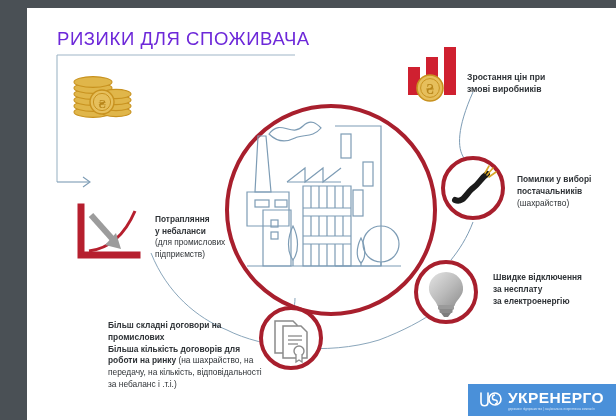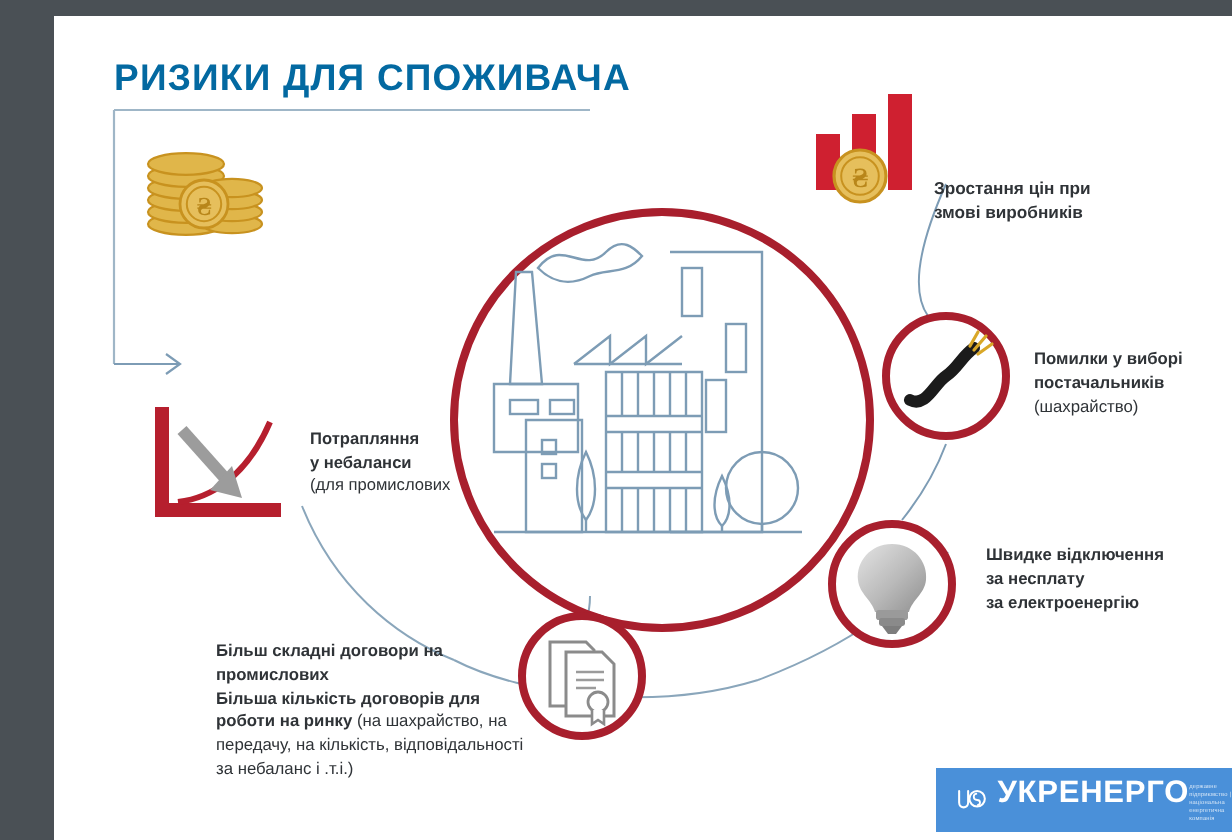--- a/index.html
+++ b/index.html
@@ -8,21 +8,21 @@
     background:#4a5055;
     font-family:"Liberation Sans", sans-serif;
   }
   #viewer{position:relative;width:616px;height:420px;}
   #page{
     position:absolute;left:27px;top:8px;width:589px;height:412px;
     background:#ffffff;overflow:hidden;
   }
   .title{
     position:absolute;left:30px;top:20px;
-    font-size:18.5px;letter-spacing:.6px;color:#0369a1;font-weight:700;
+    font-size:18.5px;letter-spacing:.6px;color:#6d28d9;font-weight:400;
     white-space:nowrap;
   }
   .bracket{position:absolute;left:0;top:0;width:589px;height:412px;pointer-events:none;}
   .txt{position:absolute;color:#2f3337;}
   .b{font-weight:bold;}
   .reg{font-weight:normal;}
 
   
   .coins{position:absolute;left:44px;top:64px;width:62px;height:48px;}
   
@@ -43,21 +43,21 @@
   #c-cord{left:414px;top:148px;width:64px;height:64px;}
   #c-bulb{left:387px;top:252px;width:64px;height:64px;}
   #c-doc{left:232px;top:298px;width:64px;height:64px;}
   .sm-art{position:absolute;}
   
   .logo{
     position:absolute;left:441px;top:376px;width:148px;height:32px;
     background:#4a90d9;display:flex;align-items:center;
   }
   .logo-mark{margin-left:9px;}
-  .logo-txt{display:flex;flex-direction:row;margin-left:5px;}
+  .logo-txt{display:flex;flex-direction:column;margin-left:5px;}
   .logo-name{color:#fff;font-size:15.5px;font-weight:bold;letter-spacing:.4px;line-height:15px;}
   .logo-sub{color:#d6e6f7;font-size:2.9px;letter-spacing:.1px;line-height:4px;margin-top:2px;}
   .arcs{position:absolute;left:0;top:0;width:589px;height:412px;pointer-events:none;}
 </style>
 </head>
 <body>
 
 <div id="viewer">
   <div id="page">
 
@@ -102,32 +102,33 @@
       <path d="M6 4 L6 52 L62 52" stroke="#b61f2e" stroke-width="7" fill="none" stroke-linecap="square"></path>
       <path d="M14 48 C 30 46, 48 36, 60 8" stroke="#b61f2e" stroke-width="3" fill="none"></path>
       <path d="M16 12 L41 40" stroke="#9c9c9c" stroke-width="6" fill="none"></path>
       <path d="M30 42 L46 46 L41 30 Z" fill="#9c9c9c"></path>
     </svg>
 
     <div class="txt" style="left:128px;top:206px;width:120px;font-size:8.3px;line-height:11.6px;">
       <div class="b">Потрапляння</div>
       <div class="b">у небаланси</div>
       <div class="reg">(для промислових</div>
+      <div class="reg">підприємств)</div>
     </div>
 
     <svg class="bars" viewBox="0 0 68 62">
       <rect x="6" y="24" width="12" height="28" fill="#cf2030"></rect>
       <rect x="24" y="14" width="12" height="38" fill="#cf2030"></rect>
       <rect x="42" y="4" width="12" height="48" fill="#cf2030"></rect>
       <circle cx="28" cy="45" r="13" fill="#e6bf5c" stroke="#c8921f" stroke-width="1.6"></circle>
       <circle cx="28" cy="45" r="9.4" fill="none" stroke="#c8921f" stroke-width="1"></circle>
       <text x="28" y="50.5" text-anchor="middle" font-family="'Liberation Serif',serif" font-size="14" font-weight="bold" fill="#b8861a">₴</text>
     </svg>
 
-    <div class="txt" style="left:440px;top:63px;width:140px;font-size:8.6px;line-height:12.4px;margin-top:17px;">
+    <div class="txt" style="left:440px;top:63px;width:140px;font-size:8.6px;line-height:12.4px;">
       <div class="b">Зростання цін при</div>
       <div class="b">змові виробників</div>
     </div>
 
     <div class="center-circle"></div>
     <svg class="center-art" viewBox="0 0 212 212">
       <g stroke="#7d9cb5" stroke-width="1.2" fill="none">
 
         <path d="M44 30 C 56 14, 66 34, 78 22 C 86 14, 92 20, 96 24 C 88 34, 78 30, 70 34 C 58 40, 50 36, 44 30 Z"></path>
 

